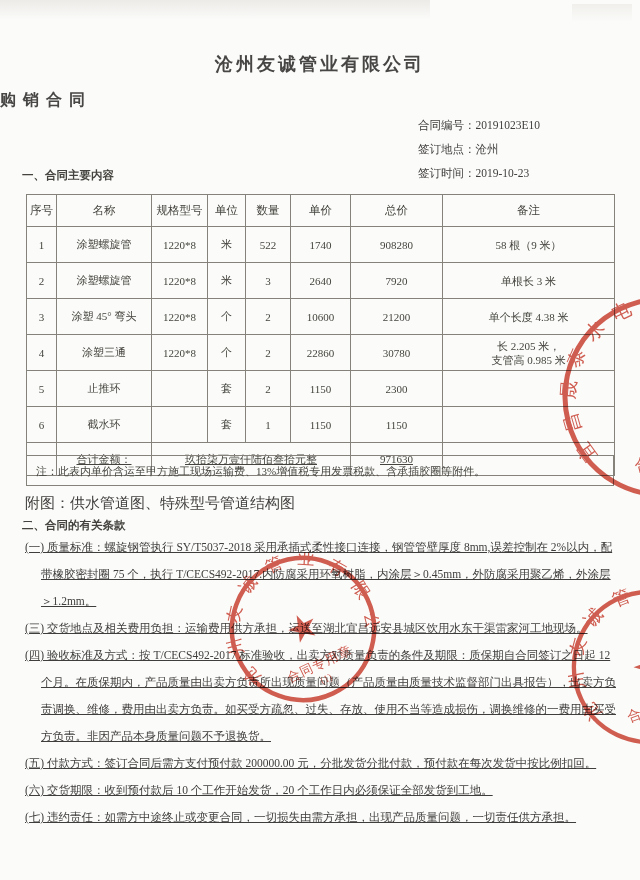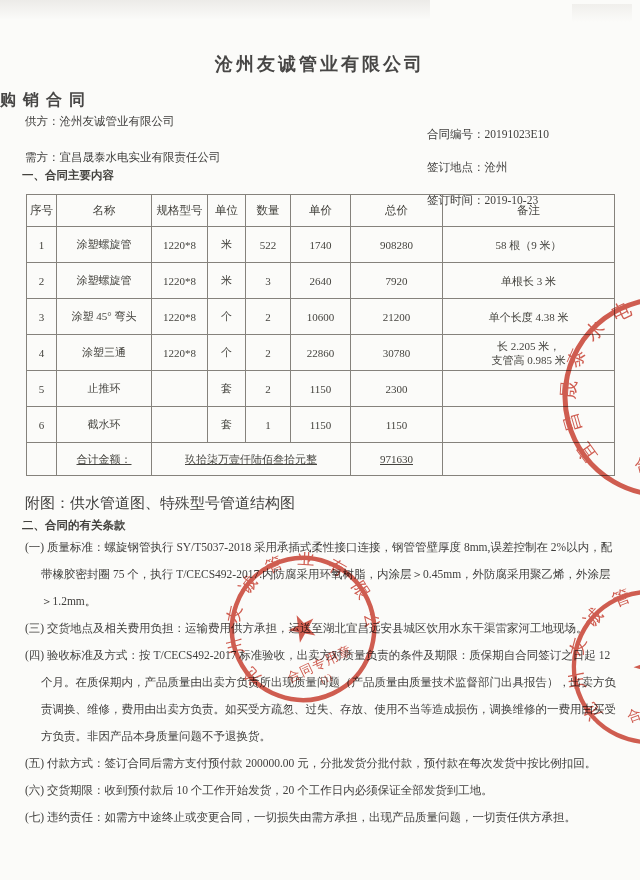--- a/index.html
+++ b/index.html
@@ -22,21 +22,21 @@
     position:absolute;top:52px;left:0;width:100%;margin:0;
     text-align:center;font-size:18px;font-weight:bold;letter-spacing:3px;color:#474645;
   }
   .doc-title{
     position:absolute;top:90px;left:0;width:100%;margin:0;
     text-align:left;font-size:16px;font-weight:bold;letter-spacing:7px;color:#474645;
   }
   .hdr-left{position:absolute;top:114px;left:25px;font-size:11.5px;}
   .hdr-left p{margin:0 0 21px 0;line-height:15px;}
   .hdr-right{position:absolute;top:112px;left:415px;font-size:11.5px;}
-  .hdr-right p{margin:12px;line-height:21px;}
+  .hdr-right p{margin:3px;line-height:21px;}
   .sec-title{position:absolute;left:22px;font-size:11.5px;font-weight:bold;color:#44433f;}
   .sec1-title{top:168px;}
   .sec2-title{top:518px;}
   table.items{
     position:absolute;top:194px;left:26px;width:588px;
     border-collapse:collapse;table-layout:fixed;
     font-size:11px;color:#45443f;
   }
   table.items th,table.items td{
     border:1px solid #85827c;text-align:center;vertical-align:middle;
@@ -45,40 +45,36 @@
   table.items th{height:29px;font-size:11.5px;}
   table.items td{height:33px;}
   table.items tr.total-row td{height:30px;text-decoration:underline;}
   .remark{white-space:pre-line;line-height:14px;}
   .note-box{
     position:absolute;top:455px;left:26px;width:588px;box-sizing:border-box;
     border:1px solid #85827c;padding:8px 9px 7px 9px;
     font-size:11px;line-height:14px;color:#45443f;background:transparent;
   }
   .attachment{position:absolute;top:494px;left:25px;font-size:15px;}
-  .clauses{position:absolute;top:534px;left:25px;width:592px;font-size:11.5px;}
+  .clauses{position:absolute;top:534px;left:25px;width:592px;font-size:11.5px;text-decoration:underline;}
   .clauses p{margin:0;line-height:27px;padding-left:16px;text-indent:-16px;}
   .stamp{position:absolute;mix-blend-mode:multiply;opacity:.82;pointer-events:none;}
   .stamp text{font-family:"Liberation Serif","DejaVu Serif",serif;}
 </style>
 </head>
 <body>
 
 <div class="page">
 
   <div class="scan-smudge-top"></div>
   <div class="scan-mark-tr"></div>
 
   <h1 class="company-title">沧州友诚管业有限公司</h1>
   <h2 class="doc-title">购销合同</h2>
 
-  <div class="hdr-left">
-    <p><span>供方：</span><span>沧州友诚管业有限公司</span></p>
-    <p><span>需方：</span><span>宜昌晟泰水电实业有限责任公司</span></p>
-  </div>
 
   <div class="hdr-right">
     <p><span>合同编号：</span><span>20191023E10</span></p>
     <p><span>签订地点：</span><span>沧州</span></p>
     <p><span>签订时间：</span><span>2019-10-23</span></p>
   </div>
 
   <div class="sec-title sec1-title">一、合同主要内容</div>
 
   <table class="items">
@@ -167,20 +163,21 @@
     <tr class="total-row">
       <td></td>
       <td>合计金额：</td>
       <td colspan="4">玖拾柒万壹仟陆佰叁拾元整</td>
       <td>971630</td>
       <td></td>
     </tr>
   </tbody>
     </table>
 
+  <div class="note-box">注：此表内单价含运至甲方施工现场运输费、13%增值税专用发票税款、含承插胶圈等附件。</div>
 
   <div class="attachment">附图：供水管道图、特殊型号管道结构图</div>
 
   <div class="sec-title sec2-title">二、合同的有关条款</div>
 
   <div class="clauses">
     <p>(一) 质量标准：螺旋钢管执行 SY/T5037-2018 采用承插式柔性接口连接，钢管管壁厚度 8mm,误差控制在 2%以内，配带橡胶密封圈 75 个，执行 T/CECS492-2017.内防腐采用环氧树脂，内涂层＞0.45mm，外防腐采用聚乙烯，外涂层＞1.2mm。</p>
     <p>(三) 交货地点及相关费用负担：运输费用供方承担，运送至湖北宜昌远安县城区饮用水东干渠雷家河工地现场。</p>
     <p>(四) 验收标准及方式：按 T/CECS492-2017 标准验收，出卖方对质量负责的条件及期限：质保期自合同签订之日起 12 个月。在质保期内，产品质量由出卖方负责所出现质量问题（产品质量由质量技术监督部门出具报告），出卖方负责调换、维修，费用由出卖方负责。如买受方疏忽、过失、存放、使用不当等造成损伤，调换维修的一费用由买受方负责。非因产品本身质量问题不予退换货。</p>
     <p>(五) 付款方式：签订合同后需方支付预付款 200000.00 元，分批发货分批付款，预付款在每次发货中按比例扣回。</p>

